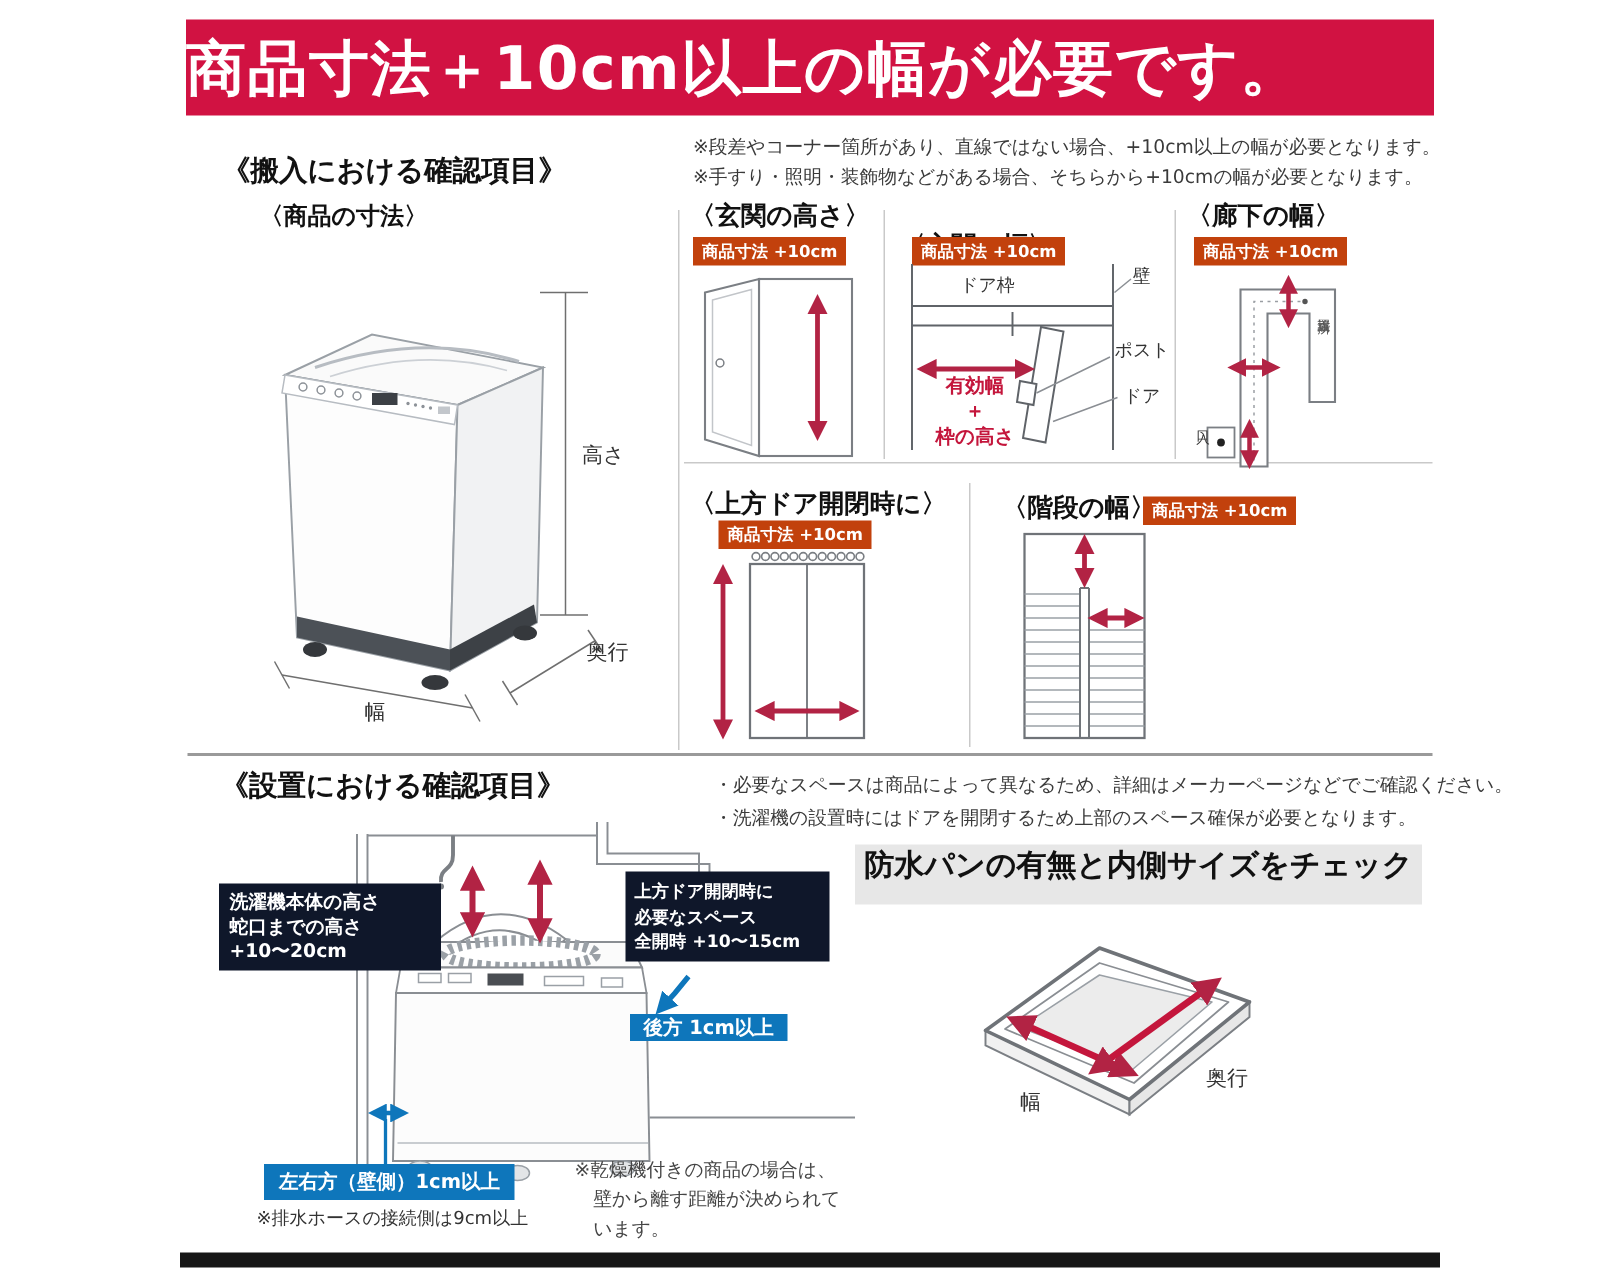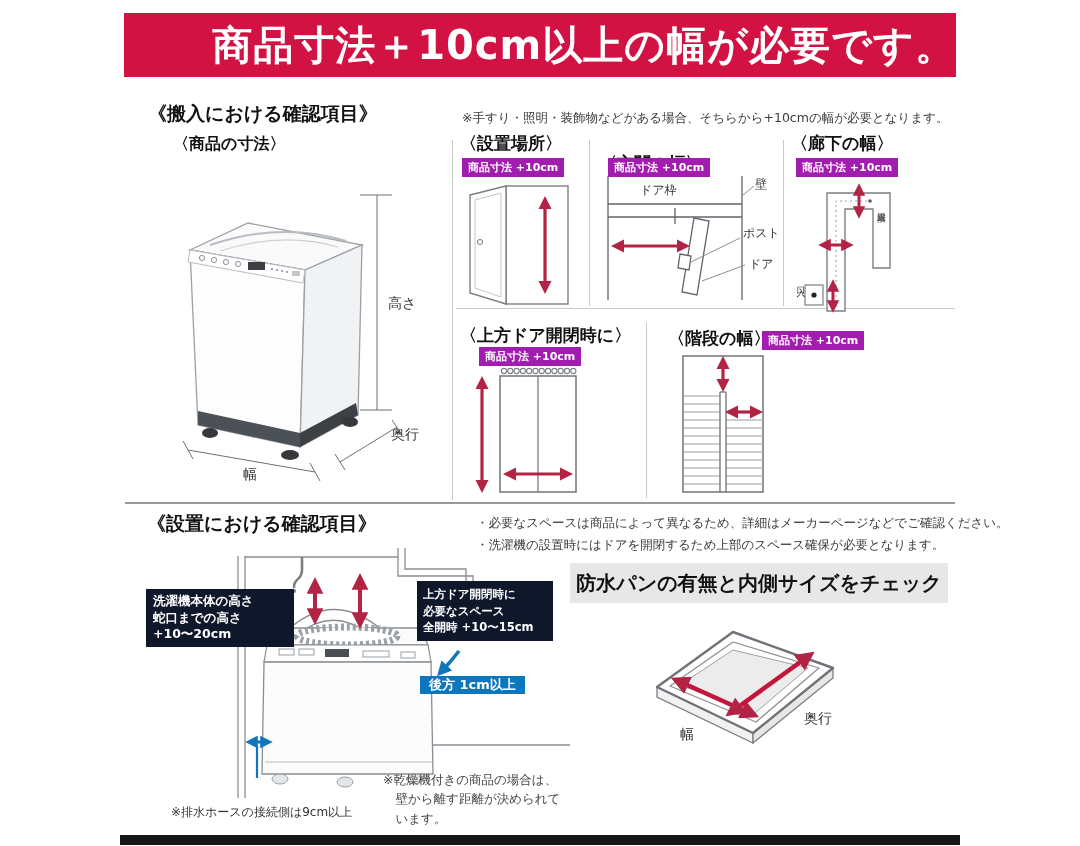--- a/index.html
+++ b/index.html
@@ -1,36 +1,36 @@
 <!DOCTYPE html>
 <html><head>
 <meta charset="utf-8">
 <style>
   html,body{margin:0;padding:0;background:#fbfbfa;}
   .page{position:relative;width:1080px;height:846px;background:#ffffff;overflow:hidden;
         font-family:"DejaVu Sans","Liberation Sans",sans-serif;color:#222;}
   .abs{position:absolute;}
-  .banner{background:#d11242;color:#fff;display:flex;align-items:center;justify-content:flex-end;
+  .banner{background:#d11242;color:#fff;display:flex;align-items:center;justify-content:flex-start;
           font-size:40px;font-weight:bold;letter-spacing:1px;}
   .sec-head{font-size:19px;font-weight:bold;color:#111;}
   .sub-head{font-size:16px;font-weight:bold;color:#111;}
   .dia-head{font-size:17px;font-weight:bold;color:#111;white-space:nowrap;}
   .note{font-size:12.5px;color:#3a3a3a;line-height:1.55;white-space:nowrap;}
-  .badge{background:#a21caf;color:#fff;font-size:11px;font-weight:bold;padding:2px 6px;
+  .badge{background:#c2410c;color:#fff;font-size:11px;font-weight:bold;padding:2px 6px;
          display:inline-block;white-space:nowrap;}
   .dimlabel{font-size:14px;color:#333;}
   .small-label{font-size:12px;color:#333;white-space:nowrap;}
   .redbox{background:#0f172a;color:#fff;font-weight:bold;white-space:pre-line;}
   .bluebox{background:#0e76bb;color:#fff;font-weight:bold;white-space:nowrap;}
   .eff{color:#c4163c;font-weight:bold;font-size:13px;line-height:1.3;text-align:center;white-space:pre-line;}
   .vtext{writing-mode:vertical-rl;text-orientation:upright;}
   .vline{background:#c9c9c9;width:1px;}
   .hline{background:#c9c9c9;height:1px;}
   .hang{text-indent:-1em;padding-left:1em;white-space:normal;}
-  .panbar{background:#e7e7e7;display:flex;align-items:center;justify-content:center;
+  .panbar{background:#e7e7e7;display:flex;justify-content:center;
           font-size:20px;font-weight:bold;color:#111;}
   svg{display:block;}
 </style>
 </head>
 <body>
 
 <div class="page">
 
   <svg width="0" height="0">
     <defs>
@@ -42,20 +42,21 @@
       </marker>
     </defs>
   </svg>
 
   <div class="abs banner" style="left:124px;top:13px;width:832px;height:64px;">
     <span>商品寸法＋10cm以上の幅が必要です。</span>
   </div>
 
   <div class="abs sec-head" style="left:148px;top:101px;">《搬入における確認項目》</div>
 
+  <div class="abs note" style="left:462px;top:88px;">※段差やコーナー箇所があり、直線ではない場合、+10cm以上の幅が必要となります。</div>
   <div class="abs note" style="left:462px;top:108px;">※手すり・照明・装飾物などがある場合、そちらから+10cmの幅が必要となります。</div>
 
   <div class="abs sub-head" style="left:173px;top:134px;">〈商品の寸法〉</div>
 
   <svg class="abs" style="left:150px;top:175px;" width="310" height="320" viewBox="0 0 310 320">
 
     <polygon points="40,75 98,48 212,70 155,95" fill="#fafafa" stroke="#9aa0a6" stroke-width="1.3"></polygon>
     <polygon points="40,75 155,95 150,272 48,250" fill="#fdfdfd" stroke="#9aa0a6" stroke-width="1.3"></polygon>
     <polygon points="155,95 212,70 208,240 150,272" fill="#f1f2f3" stroke="#9aa0a6" stroke-width="1.3"></polygon>
 
@@ -96,21 +97,21 @@
   <div class="abs dimlabel" style="left:391px;top:426px;">奥行</div>
   <div class="abs dimlabel" style="left:243px;top:466px;">幅</div>
 
   <div class="abs vline" style="left:452px;top:140px;height:360px;"></div>
   <div class="abs vline" style="left:589px;top:140px;height:166px;"></div>
   <div class="abs vline" style="left:783px;top:140px;height:166px;"></div>
   <div class="abs vline" style="left:646px;top:322px;height:176px;"></div>
   <div class="abs hline" style="left:456px;top:308px;width:499px;"></div>
   <div class="abs" style="left:125px;top:502px;width:830px;height:2px;background:#9a9a9a;"></div>
 
-  <div class="abs dia-head" style="left:460px;top:132px;">〈設置場所〉</div>
+  <div class="abs dia-head" style="left:460px;top:132px;">〈玄関の高さ〉</div>
   <div class="abs badge" style="left:462px;top:158px;">商品寸法 +10cm</div>
   <svg class="abs" style="left:460px;top:178px;" width="122" height="135" viewBox="0 0 122 135">
     <rect x="46" y="8" width="62" height="118" fill="#fff" stroke="#7b7f84" stroke-width="1.4"></rect>
     <polygon points="10,17 46,8 46,126 10,115" fill="#fff" stroke="#7b7f84" stroke-width="1.4"></polygon>
     <polygon points="15,22 41,15 41,119 15,110" fill="none" stroke="#c2c5c9" stroke-width="1"></polygon>
     <circle cx="20" cy="64" r="2.6" fill="none" stroke="#7b7f84"></circle>
     <line x1="85" y1="22" x2="85" y2="112" stroke="#b22344" stroke-width="3.2" marker-start="url(#ra)" marker-end="url(#ra)"></line>
   </svg>
 
   <div class="abs dia-head" style="left:600px;top:132px;margin-top:20px;">〈玄関の幅〉</div>
@@ -130,20 +131,23 @@
         <line x1="162" y1="18" x2="151" y2="27"></line>
         <line x1="148" y1="70" x2="99" y2="94"></line>
         <line x1="153" y1="97" x2="110" y2="113"></line>
       </g>
       <line x1="23" y1="78" x2="94" y2="78" stroke="#b22344" stroke-width="3.2" marker-start="url(#ra)" marker-end="url(#ra)"></line>
     </svg>
     <div class="abs small-label" style="left:48px;top:14px;">ドア枠</div>
     <div class="abs small-label" style="left:163px;top:8px;">壁</div>
     <div class="abs small-label" style="left:151px;top:57px;">ポスト</div>
     <div class="abs small-label" style="left:157px;top:88px;">ドア</div>
+    <div class="abs eff" style="left:20px;top:82px;width:76px;">有効幅
+＋
+枠の高さ</div>
   </div>
 
   <div class="abs dia-head" style="left:791px;top:132px;">〈廊下の幅〉</div>
   <div class="abs badge" style="left:796px;top:158px;">商品寸法 +10cm</div>
   <div class="abs" style="left:795px;top:183px;width:110px;height:132px;">
     <svg width="100" height="130" viewBox="0 0 100 130">
       <path d="M32,128 V10 H95 V85 H78 V26 H50 V128 Z" fill="#fff" stroke="#7b7f84" stroke-width="1.4"></path>
       <path d="M41,124 V18 H72" fill="none" stroke="#9a9ea3" stroke-width="1" stroke-dasharray="2,3"></path>
       <circle cx="75" cy="18" r="1.8" fill="#555"></circle>
       <rect x="10" y="102" width="18" height="20" fill="#fff" stroke="#7b7f84" stroke-width="1.2"></rect>
@@ -266,20 +270,21 @@
     <line x1="62" y1="198" x2="62" y2="230" stroke="#0e76bb" stroke-width="2.2"></line>
   </svg>
 
   <div class="abs redbox" style="left:146px;top:589px;width:134px;font-size:12.5px;line-height:1.32;padding:4px 7px;">洗濯機本体の高さ
 蛇口までの高さ
 +10〜20cm</div>
   <div class="abs redbox" style="left:417px;top:581px;width:124px;font-size:11.5px;line-height:1.45;padding:5px 6px;">上方ドア開閉時に
 必要なスペース
 全開時 +10〜15cm</div>
   <div class="abs bluebox" style="left:420px;top:676px;font-size:13px;padding:0 9px;">後方 1cm以上</div>
+  <div class="abs bluebox" style="left:176px;top:776px;font-size:13px;padding:3px 10px;">左右方（壁側）1cm以上</div>
   <div class="abs" style="left:171px;top:804px;font-size:12px;color:#333;">※排水ホースの接続側は9cm以上</div>
   <div class="abs hang" style="left:383px;top:770px;width:170px;font-size:12.5px;line-height:1.55;color:#444;">※乾燥機付きの商品の場合は、壁から離す距離が決められています。</div>
 
   <div class="abs panbar" style="left:570px;top:563px;width:378px;height:40px;">
     <span>防水パンの有無と内側サイズをチェック</span>
   </div>
 
   <div class="abs" style="left:618px;top:618px;width:300px;height:150px;">
     <svg width="290" height="150" viewBox="0 0 290 150">
       <polygon points="39,69 135,115 135,125 39,79" fill="#f1f1f1" stroke="#7b7f84" stroke-width="1.3"></polygon>

